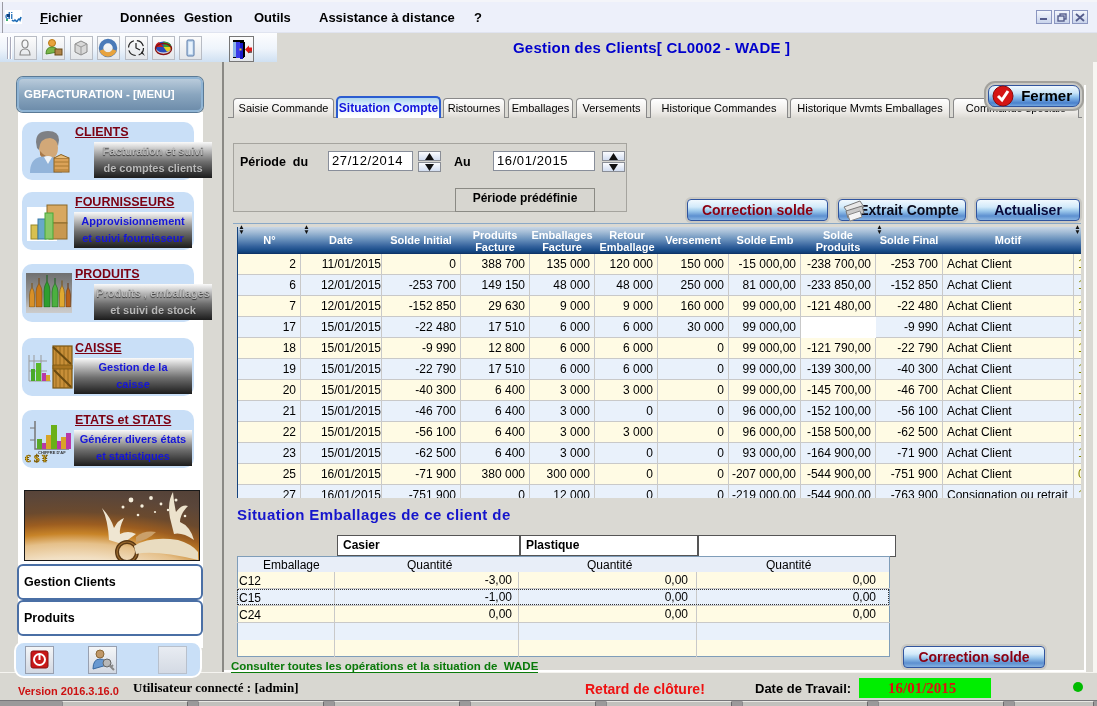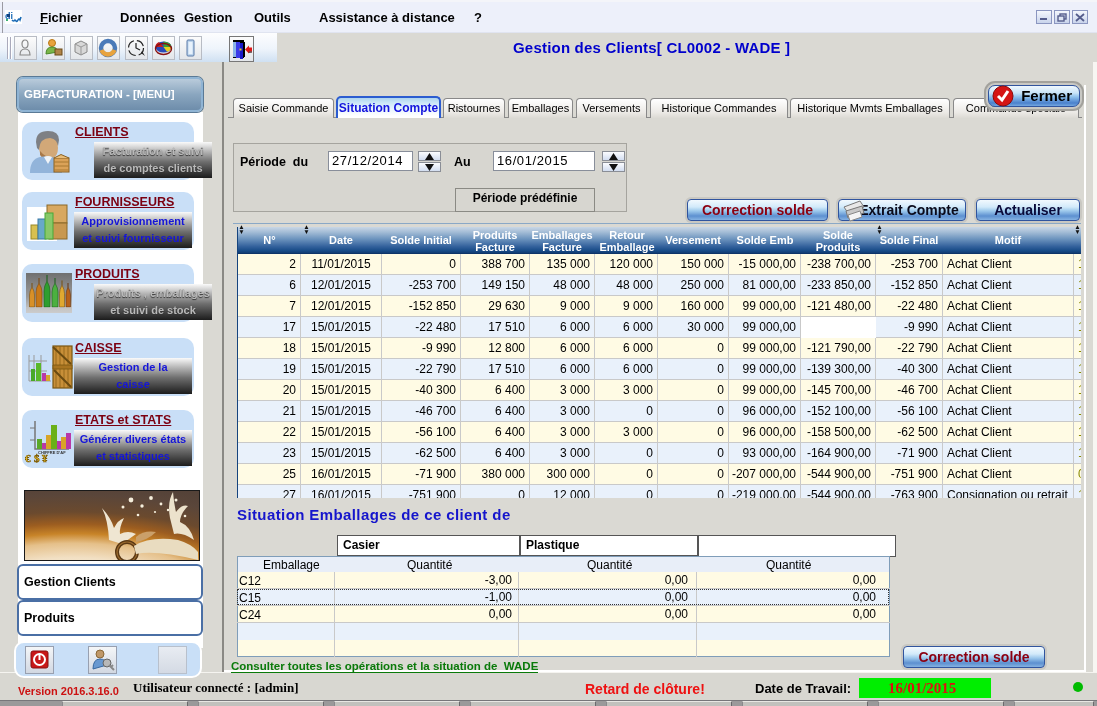--- a/index.html
+++ b/index.html
@@ -42,21 +42,21 @@
 
 .bluebtn { position:absolute; height:22px; background:linear-gradient(180deg,#f2f9fe 0%,#d2eafa 35%,#9cc8ec 55%,#5d90d0 80%,#85b2e2 100%); border:1px solid #30549e; border-radius:4px; box-shadow:0 0 0 2px #c9c8c2; font-weight:bold; font-size:14px; text-align:center; line-height:21px; }
 
 #bigtable { left:237px; top:227px; width:844px; height:271px; background:#fff; border-left:1px solid #16447e; overflow:hidden; }
 #bthead { position:absolute; left:0; top:0; width:844px; height:27px; background:linear-gradient(180deg,#c9d7e6 0%,#a3bcd6 20%,#6e95bf 45%,#33619c 75%,#164a86 92%,#123c72 100%); border-bottom:1px solid #0d3468; }
 .hcell { position:absolute; color:#fff; font-weight:bold; font-size:11px; text-align:center; line-height:12px; top:1px; }
 .hcell1 { padding-top:6px; }
 .brow { position:absolute; left:0; width:844px; height:21px; font-size:12px; }
 .bcell { position:absolute; top:0; height:21px; line-height:20px; border-right:1px solid #c9c9c9; border-bottom:1px solid #c9c9c9; white-space:nowrap; overflow:hidden; }
 .num { text-align:right; padding-right:4px; }
-.ctr { text-align:center; }
+.ctr { text-align:right; }
 .lft { text-align:left; padding-left:4px; }
 
 #sitlabel { left:237px; top:506px; font-weight:bold; font-size:15px; letter-spacing:0.4px; color:#1515cc; }
 
 #statusbar { left:0; top:672px; width:1097px; height:28px; background:#d8d7d1; border-top:1px solid #f5f4f0; }
 #taskstrip { left:0; top:700px; width:1097px; height:6px; background:#9a999a; border-top:1px solid #77767a; z-index:8; }
 .taskseg { position:absolute; top:701px; width:126px; height:5px; background:#c2c1bd; border-left:1px solid #8a898c; border-right:1px solid #6a696c; border-top:1px solid #e8e7e3; z-index:9; }
 .diamond { position:absolute; top:224px; width:9px; height:10px; font-size:6.5px; line-height:5px; color:#111; z-index:4; text-align:center; }
 </style>
 </head>

